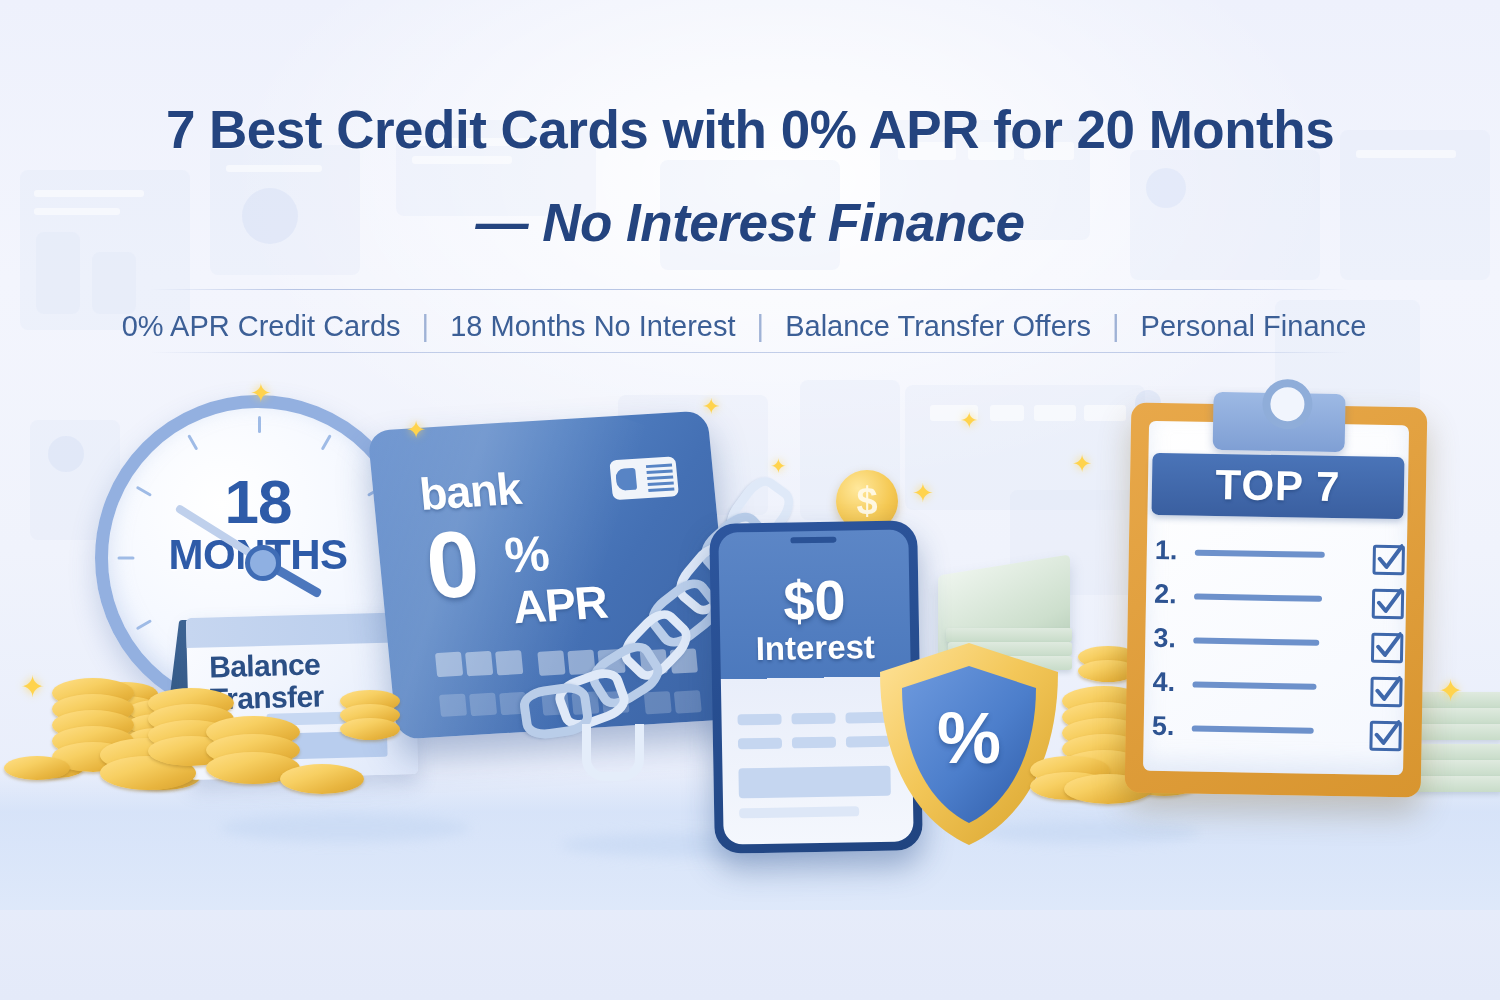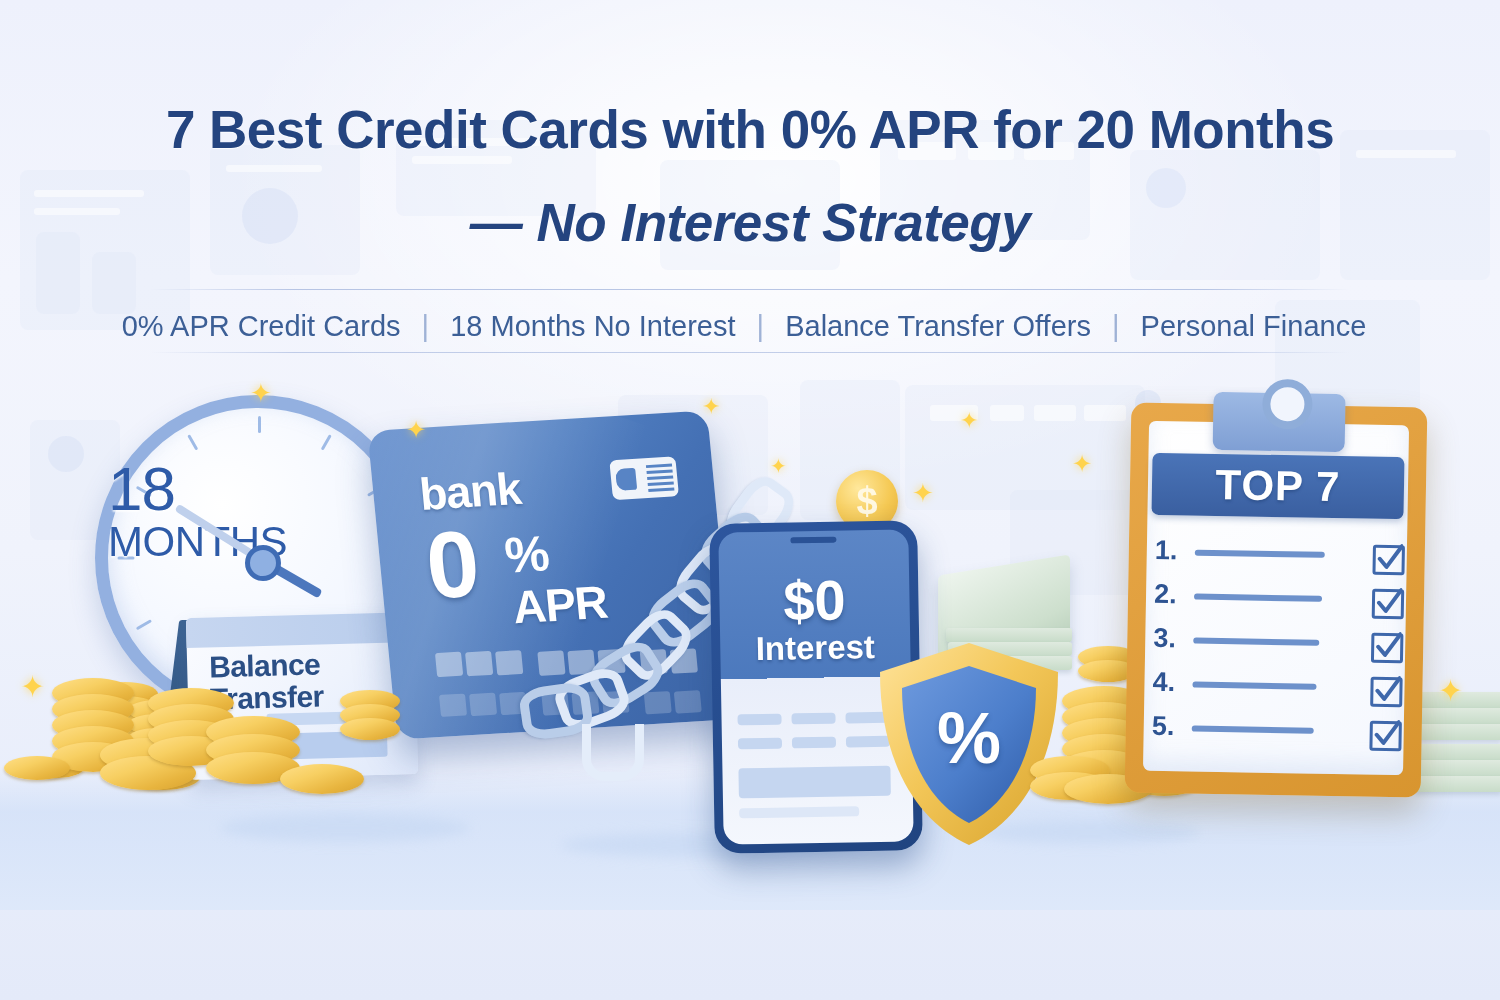--- a/index.html
+++ b/index.html
@@ -49,22 +49,22 @@
 
   
   #scene{position:absolute;left:0;top:360px;width:1500px;height:520px;}
 
   
   #clock{position:absolute;left:95px;top:35px;width:300px;height:300px;border-radius:50%;
     background:radial-gradient(circle at 38% 32%,#ffffff 0%,#f3f7ff 60%,#e6eefc 100%);
     border:13px solid #93b0e0;box-shadow:0 12px 26px rgba(80,110,170,.25),inset 0 -8px 22px rgba(150,175,220,.35);}
   #clock .tick{position:absolute;left:50%;top:8px;width:3px;height:17px;background:#9fbbe6;
     border-radius:2px;transform-origin:1.5px 142px;}
-  #clock-text{position:absolute;left:0;top:52px;width:100%;
-    color:#2e5ba8;font-weight:400;text-shadow:0 2px 2px rgba(255,255,255,.8);}
+  #clock-text{position:absolute;left:0;top:65px;width:100%;text-align:center;
+    color:#2e5ba8;font-weight:700;text-shadow:0 2px 2px rgba(255,255,255,.8);}
   #clock-18{font-size:62px;line-height:58px;letter-spacing:-1px;}
   #clock-months{font-size:42px;line-height:48px;letter-spacing:-.5px;}
   #clock-center{position:absolute;left:50%;top:50%;width:26px;height:26px;margin:-13px 0 0 -13px;
     border-radius:50%;background:#8fb0e2;border:5px solid #3f6cb5;}
   .hand{position:absolute;background:#4c77bd;border-radius:4px;transform-origin:left center;}
   #hand-h{left:50%;top:50%;width:72px;height:9px;margin-top:-4px;transform:rotate(30deg);}
   #hand-m{left:50%;top:50%;width:96px;height:8px;margin-top:-4px;transform:rotate(212deg);background:#bfd0ec;}
 
   
   #placard-stand{position:absolute;left:170px;top:260px;width:36px;height:150px;
@@ -205,21 +205,21 @@
     <div class="wm l" style="left:618px;top:395px;width:150px;height:120px;"></div>
     <div class="wm l" style="left:1010px;top:490px;width:185px;height:105px;"></div>
     <div class="wm l" style="left:1275px;top:300px;width:145px;height:130px;"></div>
     <div class="wm r" style="left:1135px;top:390px;width:26px;height:26px;opacity:.35;"></div>
     <div class="wm l" style="left:30px;top:420px;width:90px;height:120px;"></div>
     <div class="wm r" style="left:48px;top:436px;width:36px;height:36px;opacity:.3;"></div>
   </div>
 
   <div id="header">
     <div id="title-l1" class="title">7 Best Credit Cards with 0% APR for 20 Months</div>
-    <div id="title-l2" class="title">— No Interest Strategy</div>
+    <div id="title-l2" class="title">— No Interest Finance</div>
     <div id="rule-top"></div>
     <div id="subtitle">
       <span>0% APR Credit Cards</span>
       <span class="sep">|</span>
       <span>18 Months No Interest</span>
       <span class="sep">|</span>
       <span>Balance Transfer Offers</span>
       <span class="sep">|</span>
       <span>Personal Finance</span>
     </div>

